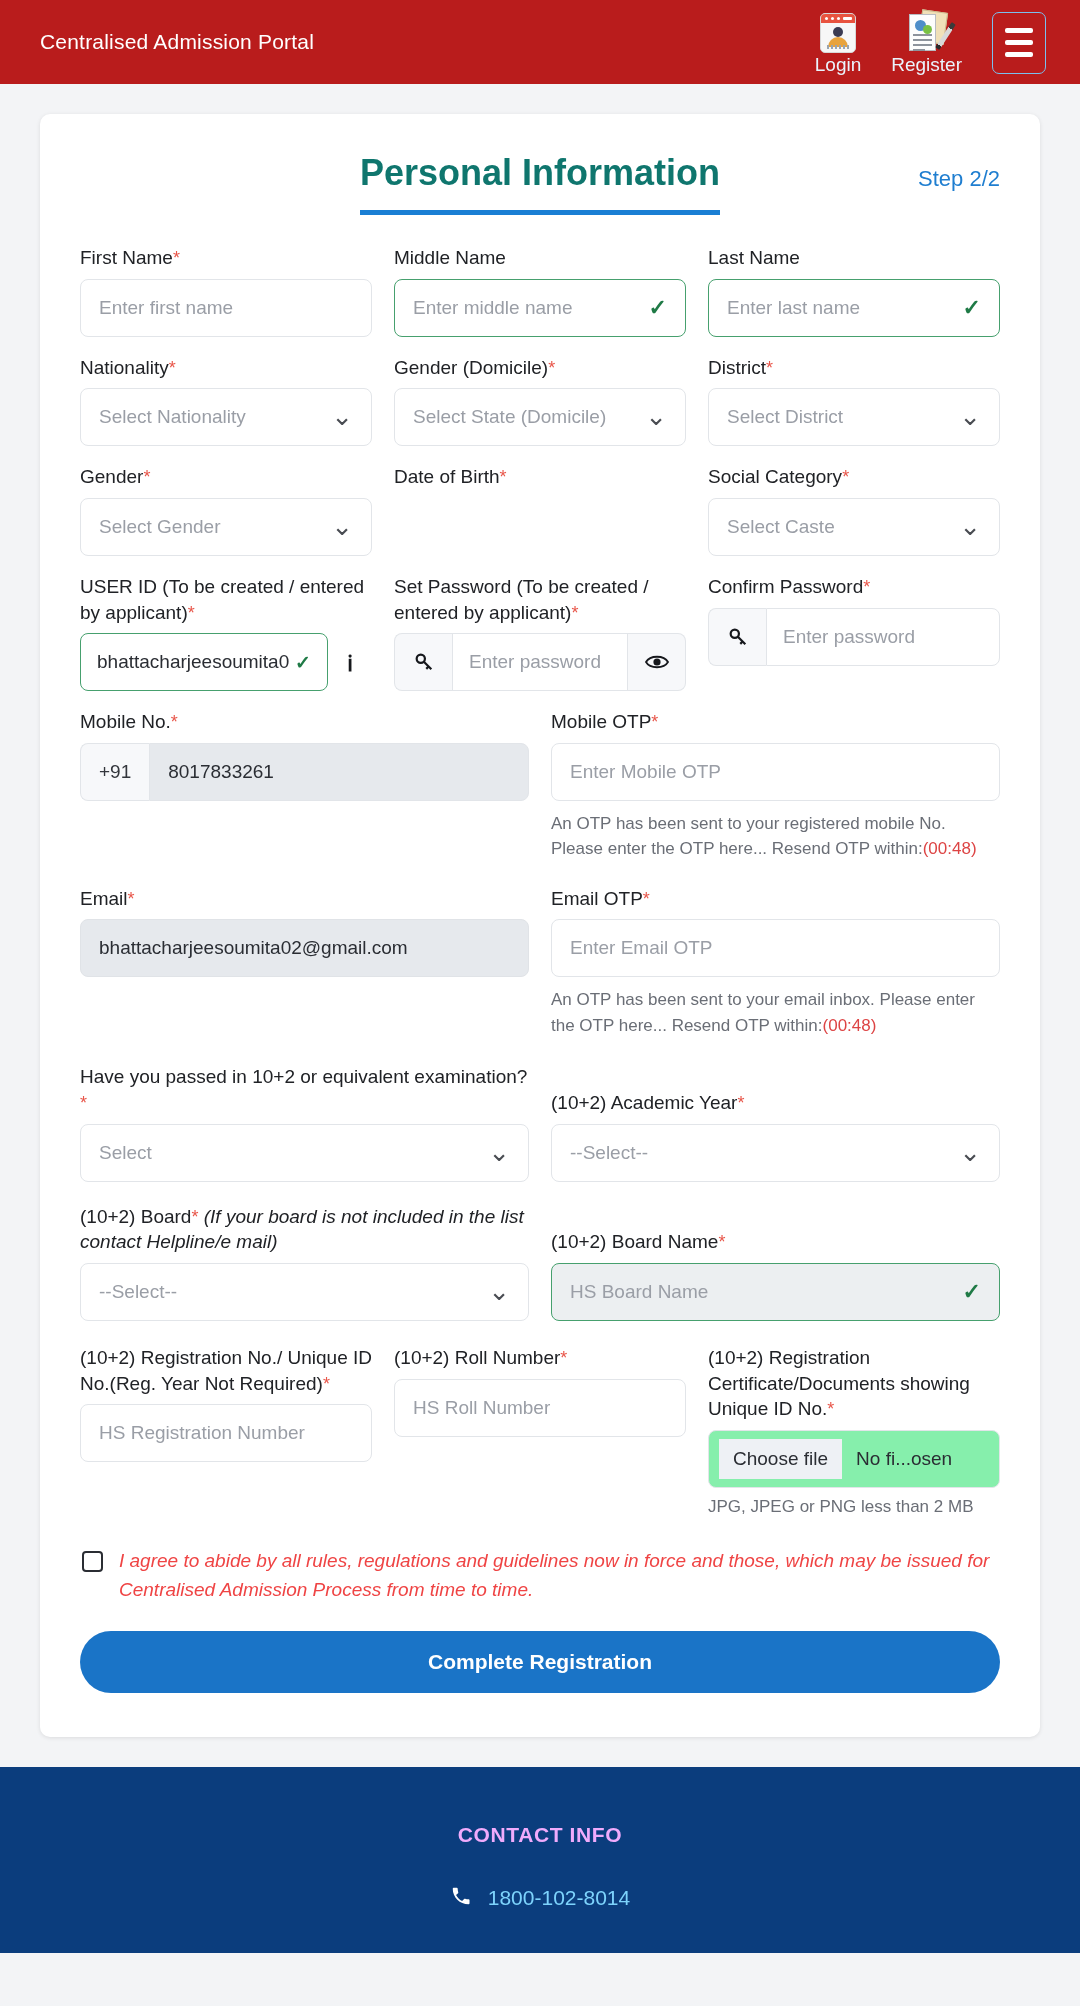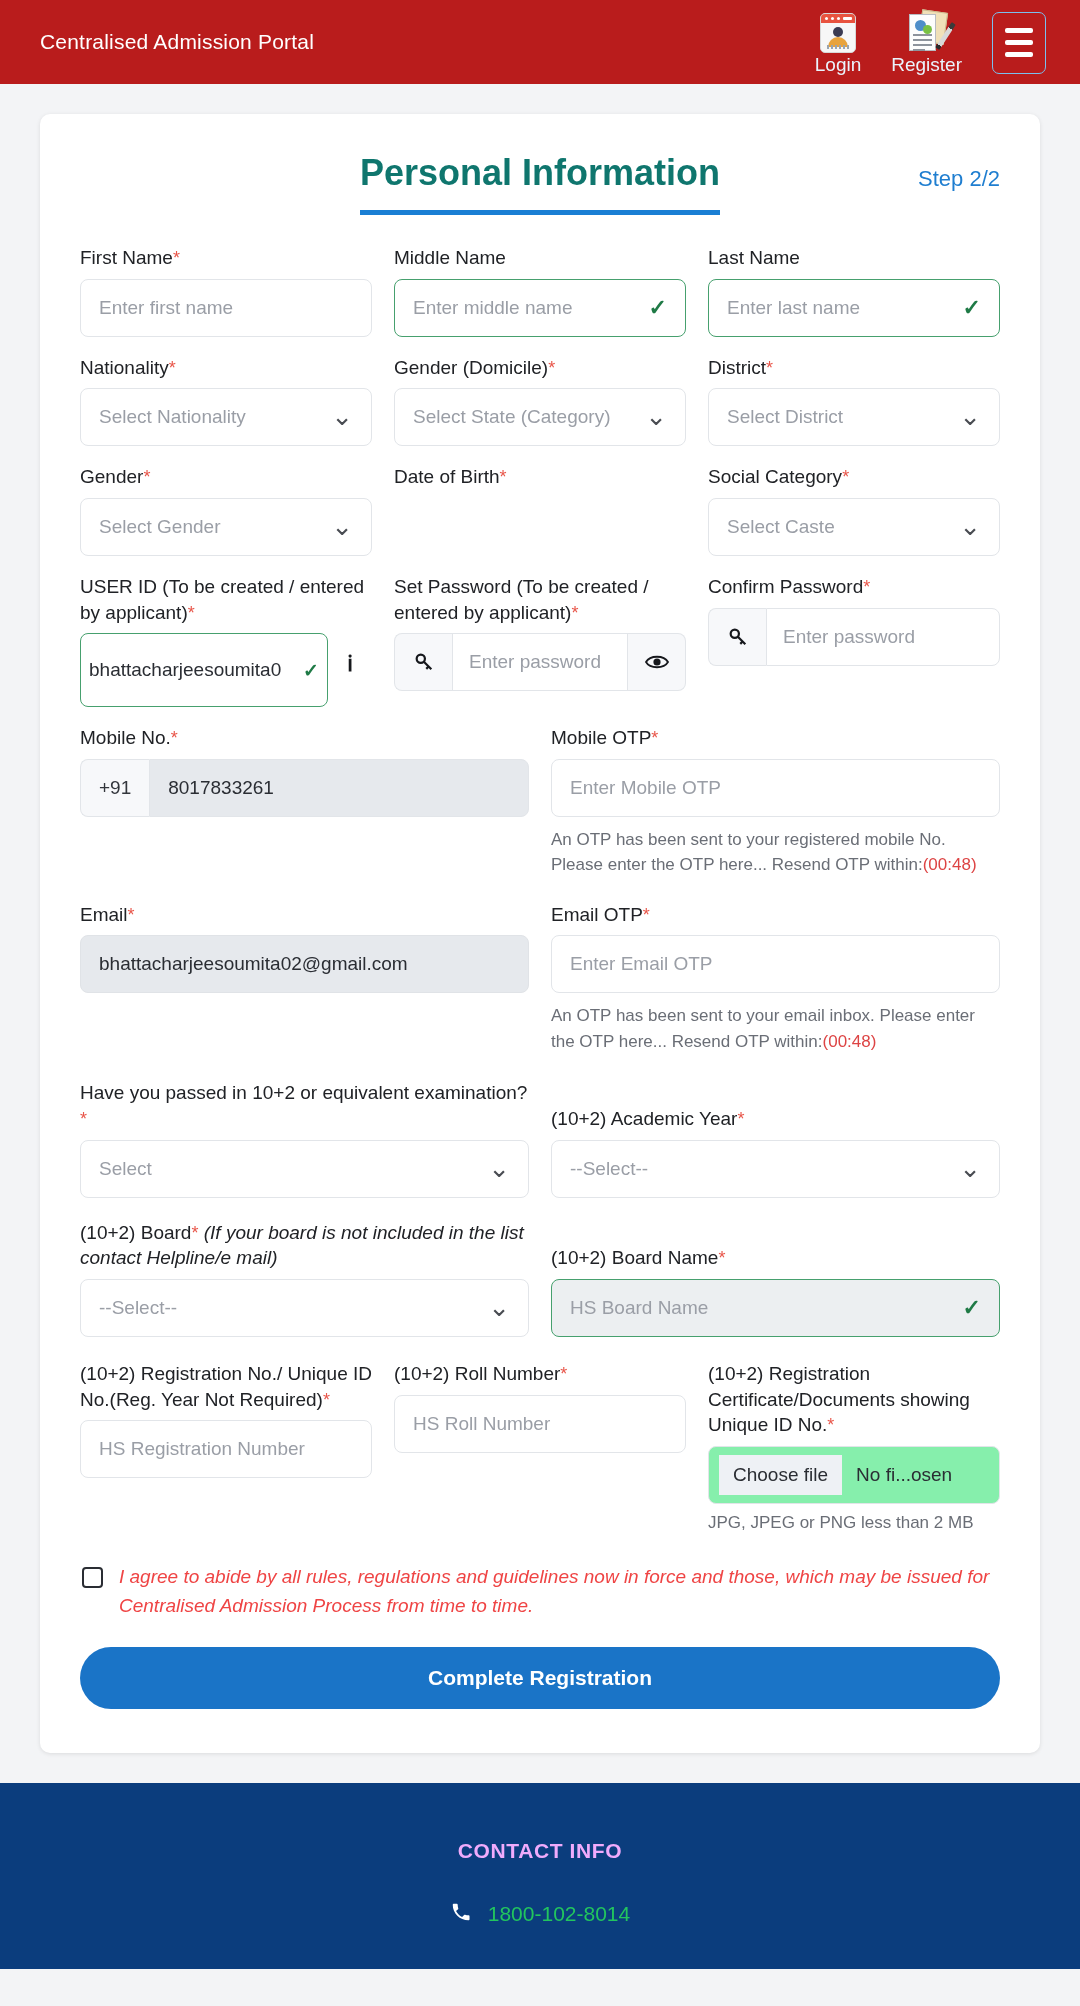--- a/index.html
+++ b/index.html
@@ -233,23 +233,23 @@
     width: 56px; height: 58px;
     border: 1px solid #b9bec5;
     border-radius: 0 6px 6px 0;
     background: #fff;
     display: flex; align-items: center; justify-content: center;
   }
 
   
   .uid-wrap { display: flex; width: 100%; align-items: stretch; gap: 0; }
   .uid-wrap .uin {
-    flex: 1; height: 74px;
+    flex: 1; height: 58px;
     border: 1px solid #46a06e; border-radius: 8px;
-    display: flex; align-items: center; padding: 0 8px;
+    display: flex; align-items: center; padding: 0 16px;
     font-size: 19px; color: #2a2d33;
     overflow: hidden; white-space: nowrap;
   }
   .uid-wrap .uin .tick { margin-left: auto; color: #1f7a46; font-weight: bold; }
   .uid-wrap .ibtn {
     width: 44px; height: 58px;
     display: flex; align-items: center; justify-content: center;
     font-weight: bold; font-size: 22px; color: #16181c;
   }
 
@@ -328,21 +328,21 @@
     min-height: 186px;
     padding: 56px 0 0;
     text-align: center;
   }
   .footer h3 {
     color: #f0abfc; font-size: 21px; font-weight: bold; letter-spacing: .6px;
   }
   .footer .phone {
     margin-top: 38px;
     display: flex; align-items: center; justify-content: center; gap: 16px;
-    color: #22c55e; font-size: 21px;
+    color: #7dd3fc; font-size: 21px;
   }
 </style>
 </head>
 <body>
 
 <div class="topbar">
   <div class="brand">Centralised Admission Portal</div>
   <div class="topbar-actions">
 
     <div class="top-action">
@@ -416,21 +416,21 @@
     <div class="col">
       <label class="label"><span>Nationality</span><span class="req">*</span></label>
       <div class="fld">
         <span>Select Nationality</span>
         <span class="chev" style="font-size: 26px; line-height: 0.6;">⌄</span>
       </div>
     </div>
     <div class="col">
       <label class="label"><span>Gender (Domicile)</span><span class="req">*</span></label>
       <div class="fld">
-        <span>Select State (Category)</span>
+        <span>Select State (Domicile)</span>
         <span class="chev" style="font-size: 26px; line-height: 0.6;">⌄</span>
       </div>
     </div>
     <div class="col">
       <label class="label"><span>District</span><span class="req">*</span></label>
       <div class="fld">
         <span>Select District</span>
         <span class="chev" style="font-size: 26px; line-height: 0.6;">⌄</span>
       </div>
     </div>

